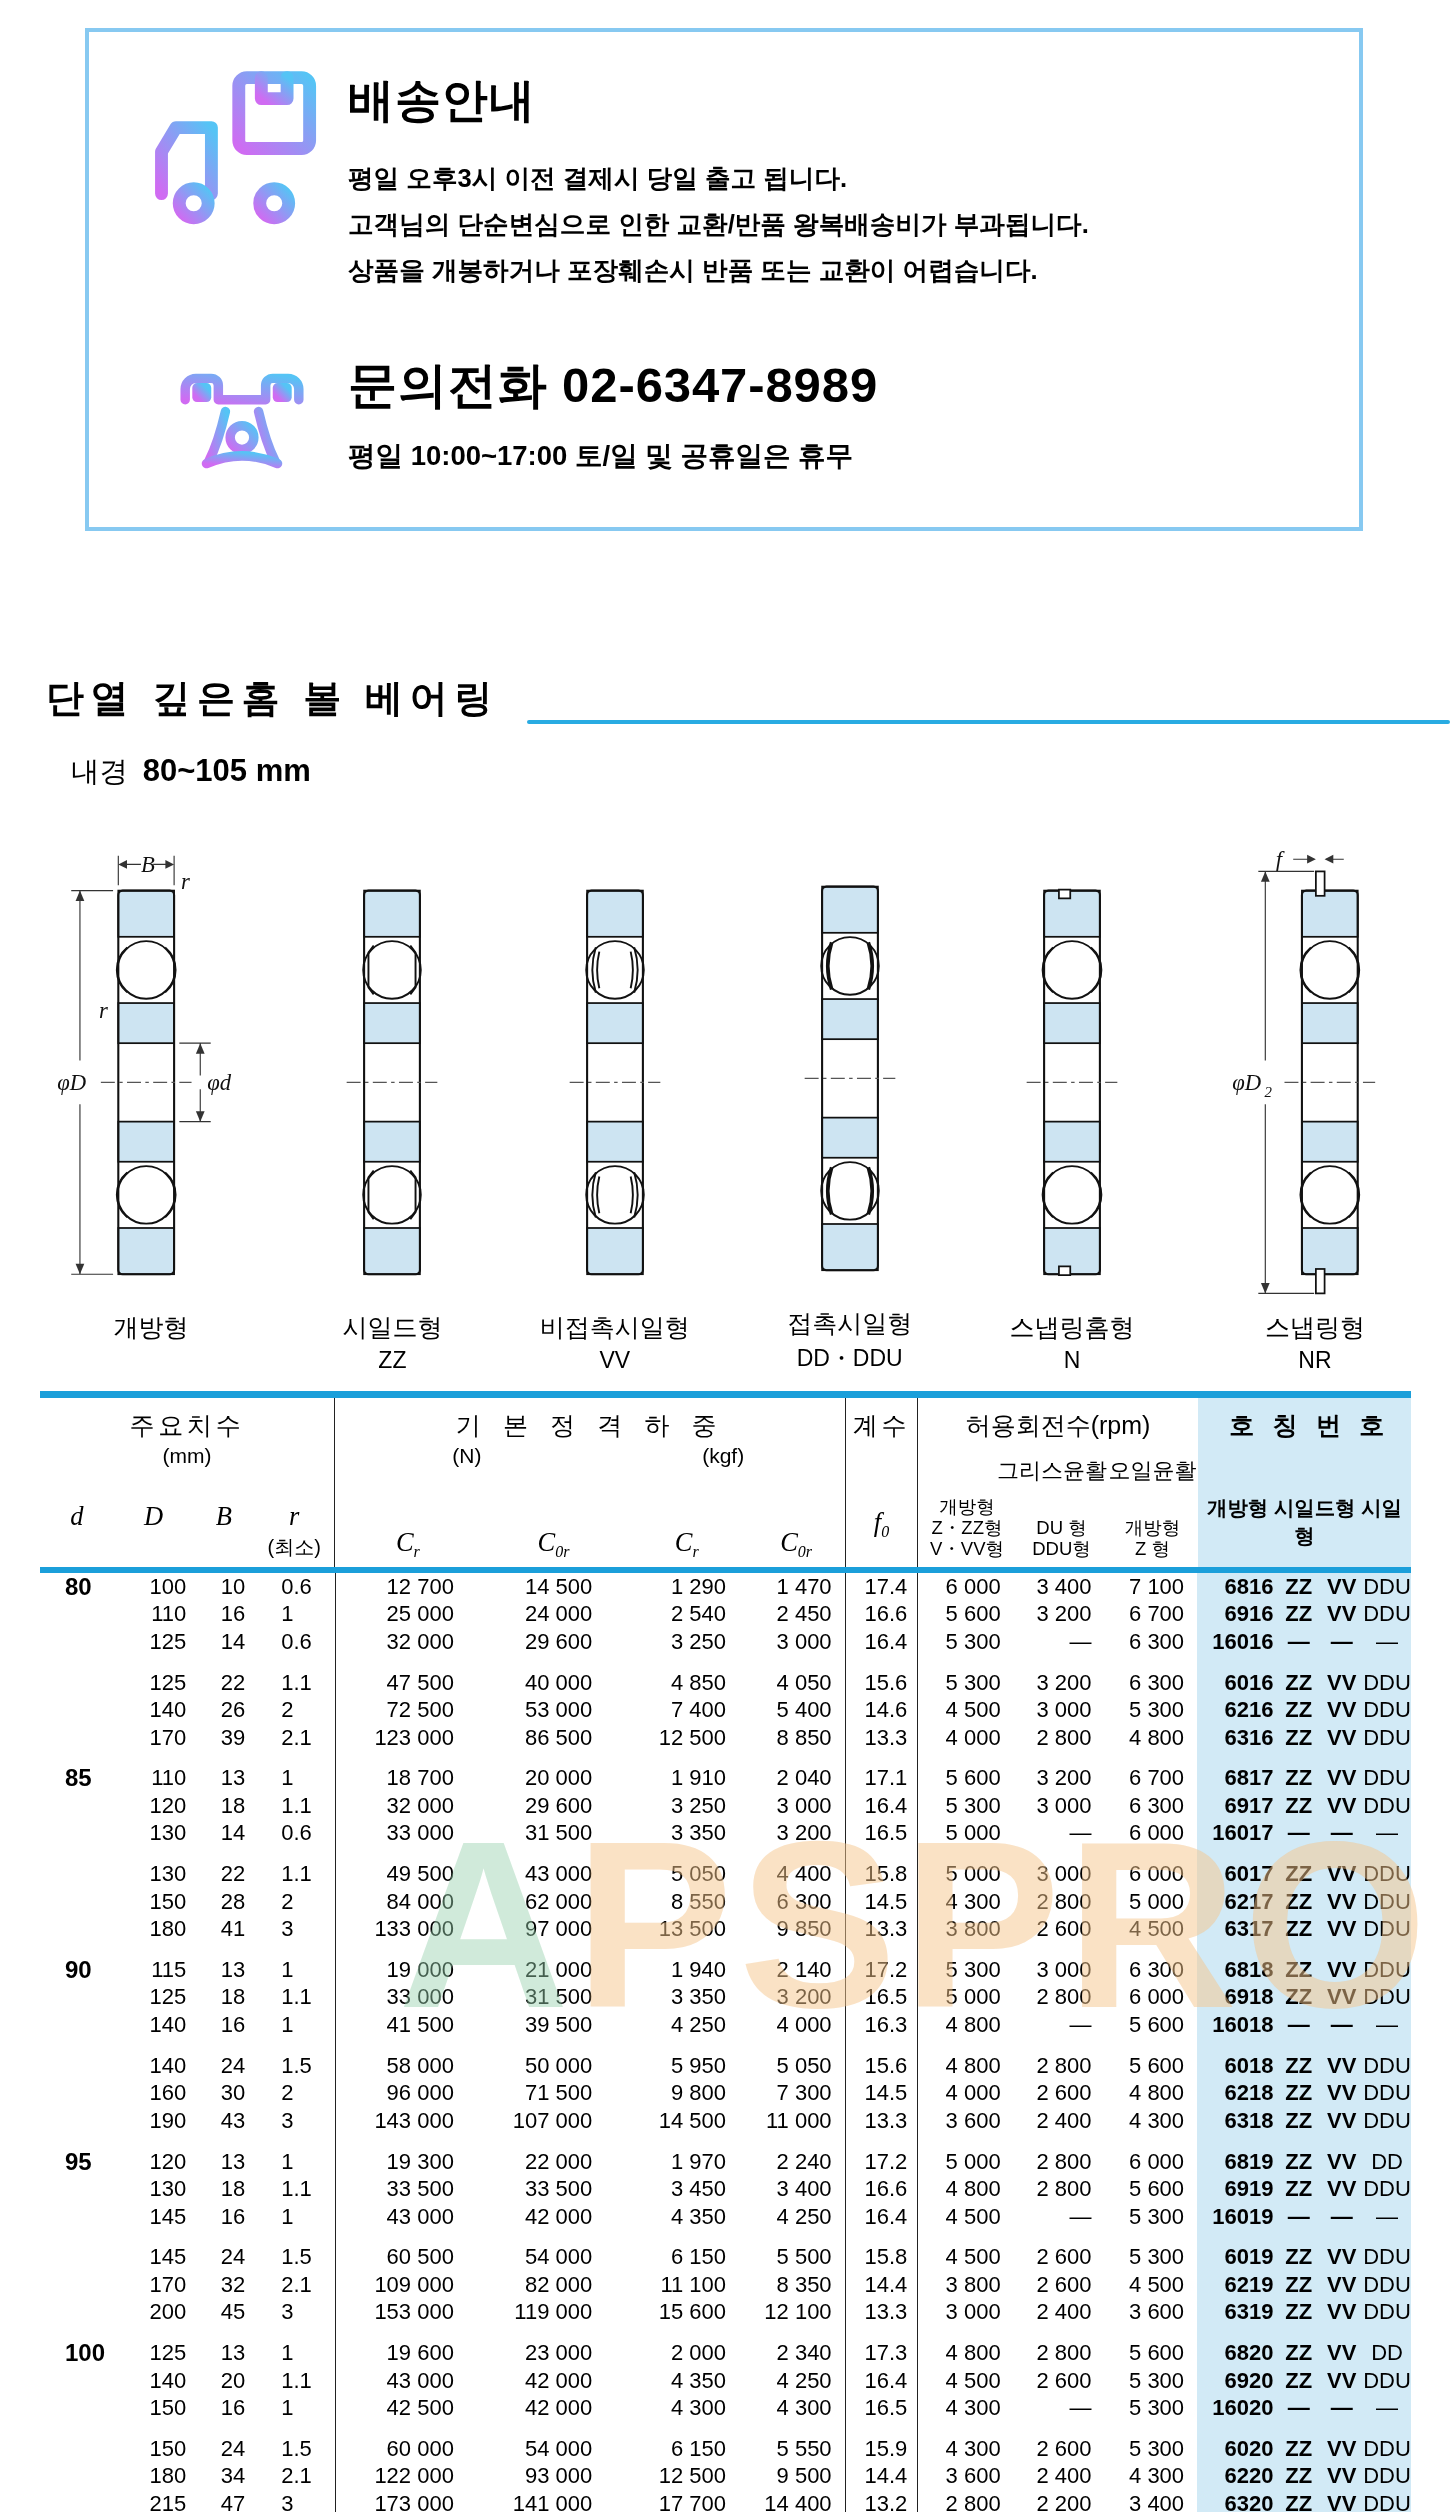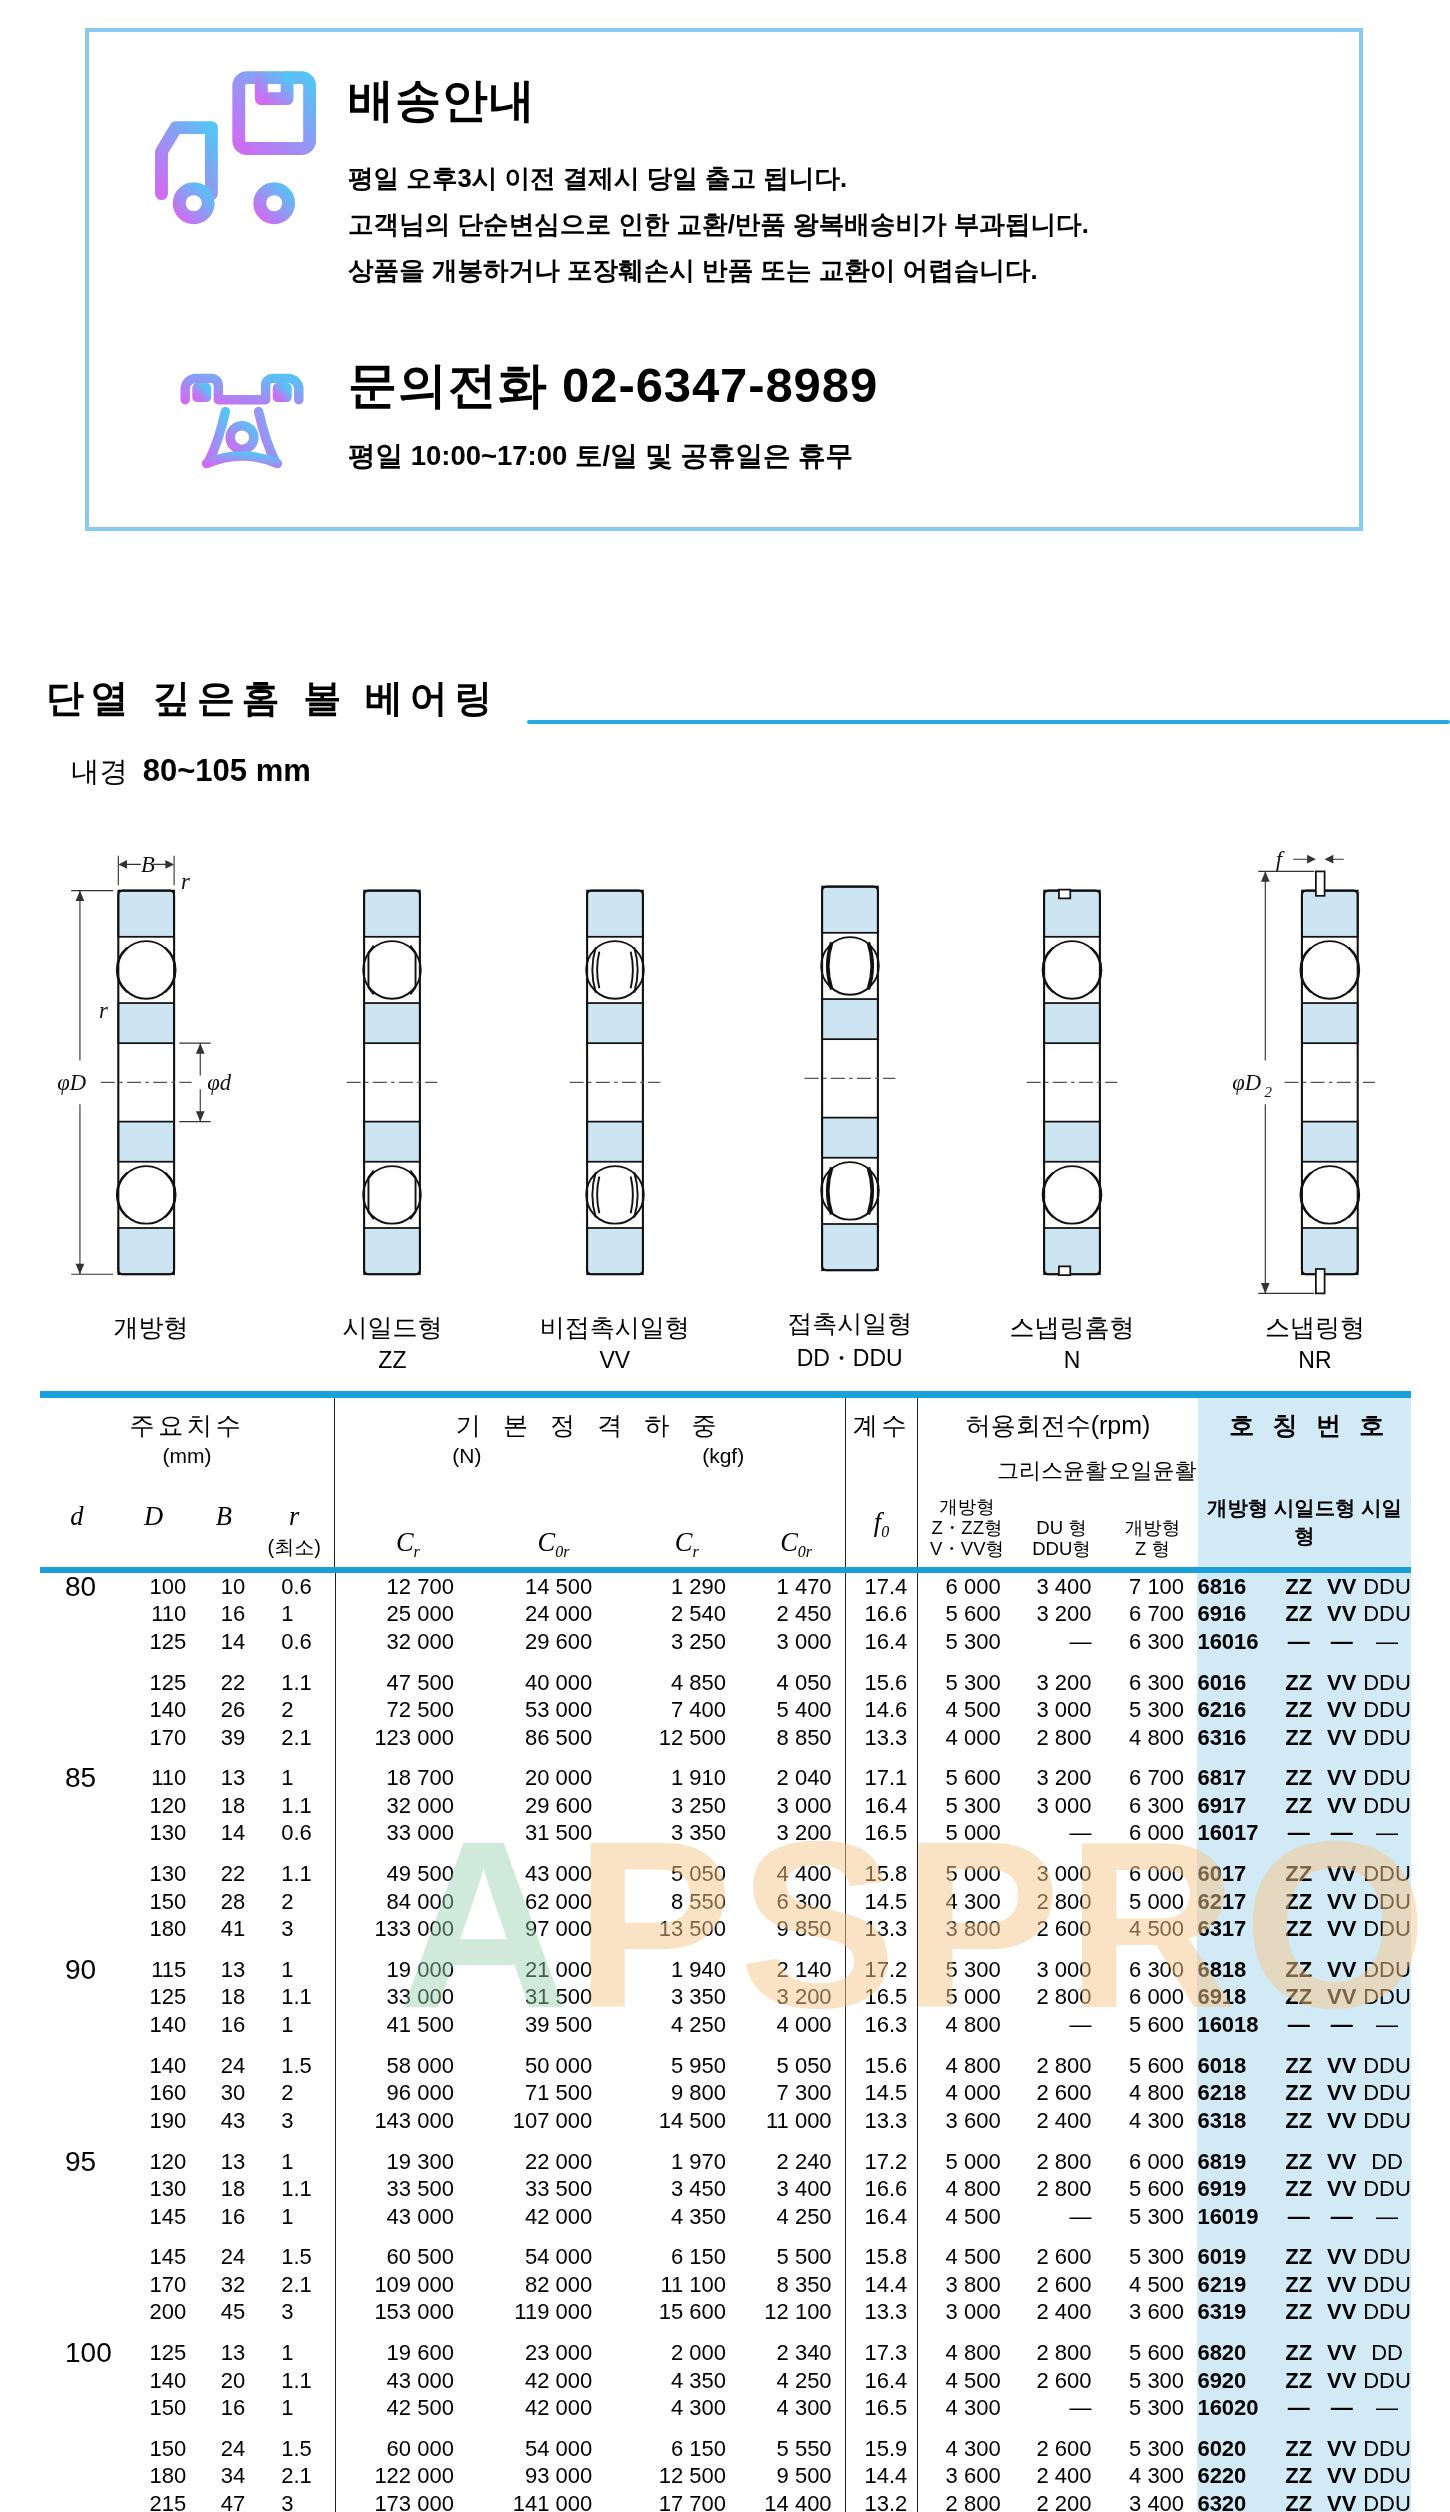--- a/index.html
+++ b/index.html
@@ -82,33 +82,33 @@
   .rpm-col{font-size:18.5px;line-height:21px;text-align:center;}
   .rc-1{width:98px;}.rc-2{width:91px;}.rc-3{width:91px;}
   .no-title{font-size:25px;font-weight:700;letter-spacing:5.7px;text-align:right;
             padding-right:21px;margin-top:11.4px;}
   .no-sub{font-size:20.4px;font-weight:700;text-align:center;margin-bottom:17px;}
 
   .tbody{position:relative;}
   .trow{display:flex;}
   .cell{box-sizing:border-box;font-size:22px;line-height:27.5px;white-space:nowrap;}
   .trow.gap .cell{padding-top:13.3px;}
-  .c0{width:74px;font-weight:400;font-size:28px;padding-left:25px;}
+  .c0{width:74px;font-weight:700;font-size:24px;padding-left:25px;}
   .c1{width:80px;text-align:right;padding-right:7.6px;}
   .c2{width:61px;text-align:right;padding-right:9.5px;}
   .c3{width:80px;text-align:left;padding-left:26.5px;}
   .c4{width:146px;text-align:right;padding-right:26.5px;border-left:1.9px solid #222;}
   .c5{width:146px;text-align:right;padding-right:34px;}
   .c6{width:121px;text-align:right;padding-right:21px;}
   .c7{width:98px;text-align:right;padding-right:13.3px;}
   .c8{width:73px;text-align:right;padding-right:9.5px;border-left:1.9px solid #222;border-right:1.9px solid #222;}
   .c9{width:98px;text-align:right;padding-right:15px;}
   .c10{width:91px;text-align:right;padding-right:15px;}
   .c11{width:91px;text-align:right;padding-right:13.3px;}
-  .c12{width:80px;padding-right:3.8px;font-weight:700;}
+  .c12{width:80px;text-align:right;padding-right:3.8px;font-weight:700;}
   .c13{width:43px;text-align:center;font-weight:700;}
   .c14{width:43px;text-align:center;font-weight:700;}
   .c15{width:48px;text-align:center;font-weight:400;}
   .bluebg{background:#d2eaf6;}
 
   
   .watermark{position:absolute;top:1806px;left:398px;z-index:2;pointer-events:none;
              font-size:237px;font-weight:800;letter-spacing:5.7px;line-height:1;
              font-family:"Liberation Sans",sans-serif;}
   .wm-a{color:rgba(150,208,172,0.45);}

